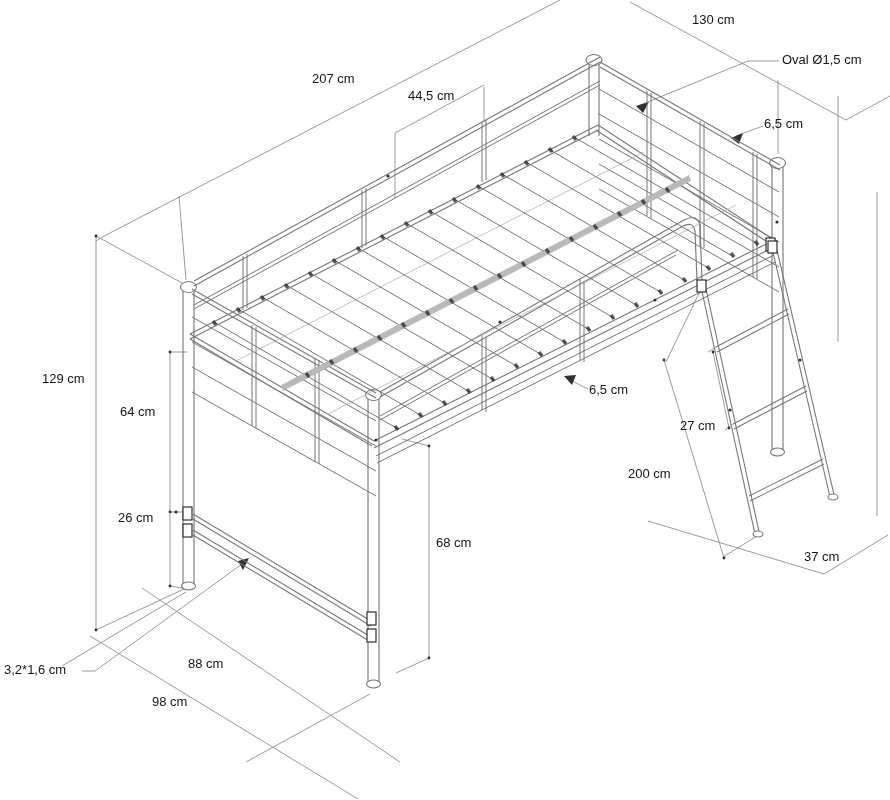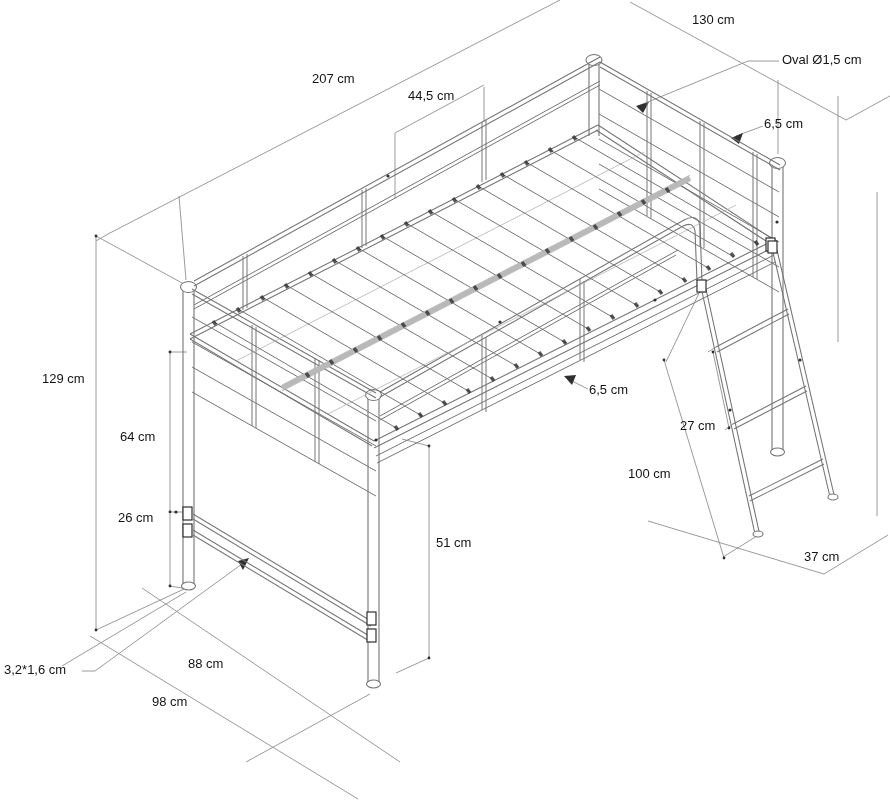--- a/index.html
+++ b/index.html
@@ -237,24 +237,24 @@
     <circle class="dot" cx="800" cy="360" r="1.6"></circle>
   </g>
 </svg>
 
   <div class="lbl" style="left:692px;top:10px;">130 cm</div>
   <div class="lbl" style="left:782px;top:50px;">Oval Ø1,5 cm</div>
   <div class="lbl" style="left:312px;top:69px;">207 cm</div>
   <div class="lbl" style="left:408px;top:86px;">44,5 cm</div>
   <div class="lbl" style="left:764px;top:114px;">6,5 cm</div>
   <div class="lbl" style="left:42px;top:369px;">129 cm</div>
-  <div class="lbl" style="left:120px;top:427px;">64 cm</div>
+  <div class="lbl" style="left:120px;top:402px;">64 cm</div>
   <div class="lbl" style="left:118px;top:508px;">26 cm</div>
   <div class="lbl" style="left:589px;top:380px;">6,5 cm</div>
   <div class="lbl" style="left:680px;top:416px;">27 cm</div>
-  <div class="lbl" style="left:628px;top:464px;">100 cm</div>
-  <div class="lbl" style="left:436px;top:533px;">51 cm</div>
+  <div class="lbl" style="left:628px;top:464px;">200 cm</div>
+  <div class="lbl" style="left:436px;top:533px;">68 cm</div>
   <div class="lbl" style="left:804px;top:547px;">37 cm</div>
   <div class="lbl" style="left:4px;top:660px;">3,2*1,6 cm</div>
   <div class="lbl" style="left:188px;top:654px;">88 cm</div>
   <div class="lbl" style="left:152px;top:692px;">98 cm</div>
 
 </div>
 
 </body></html>

